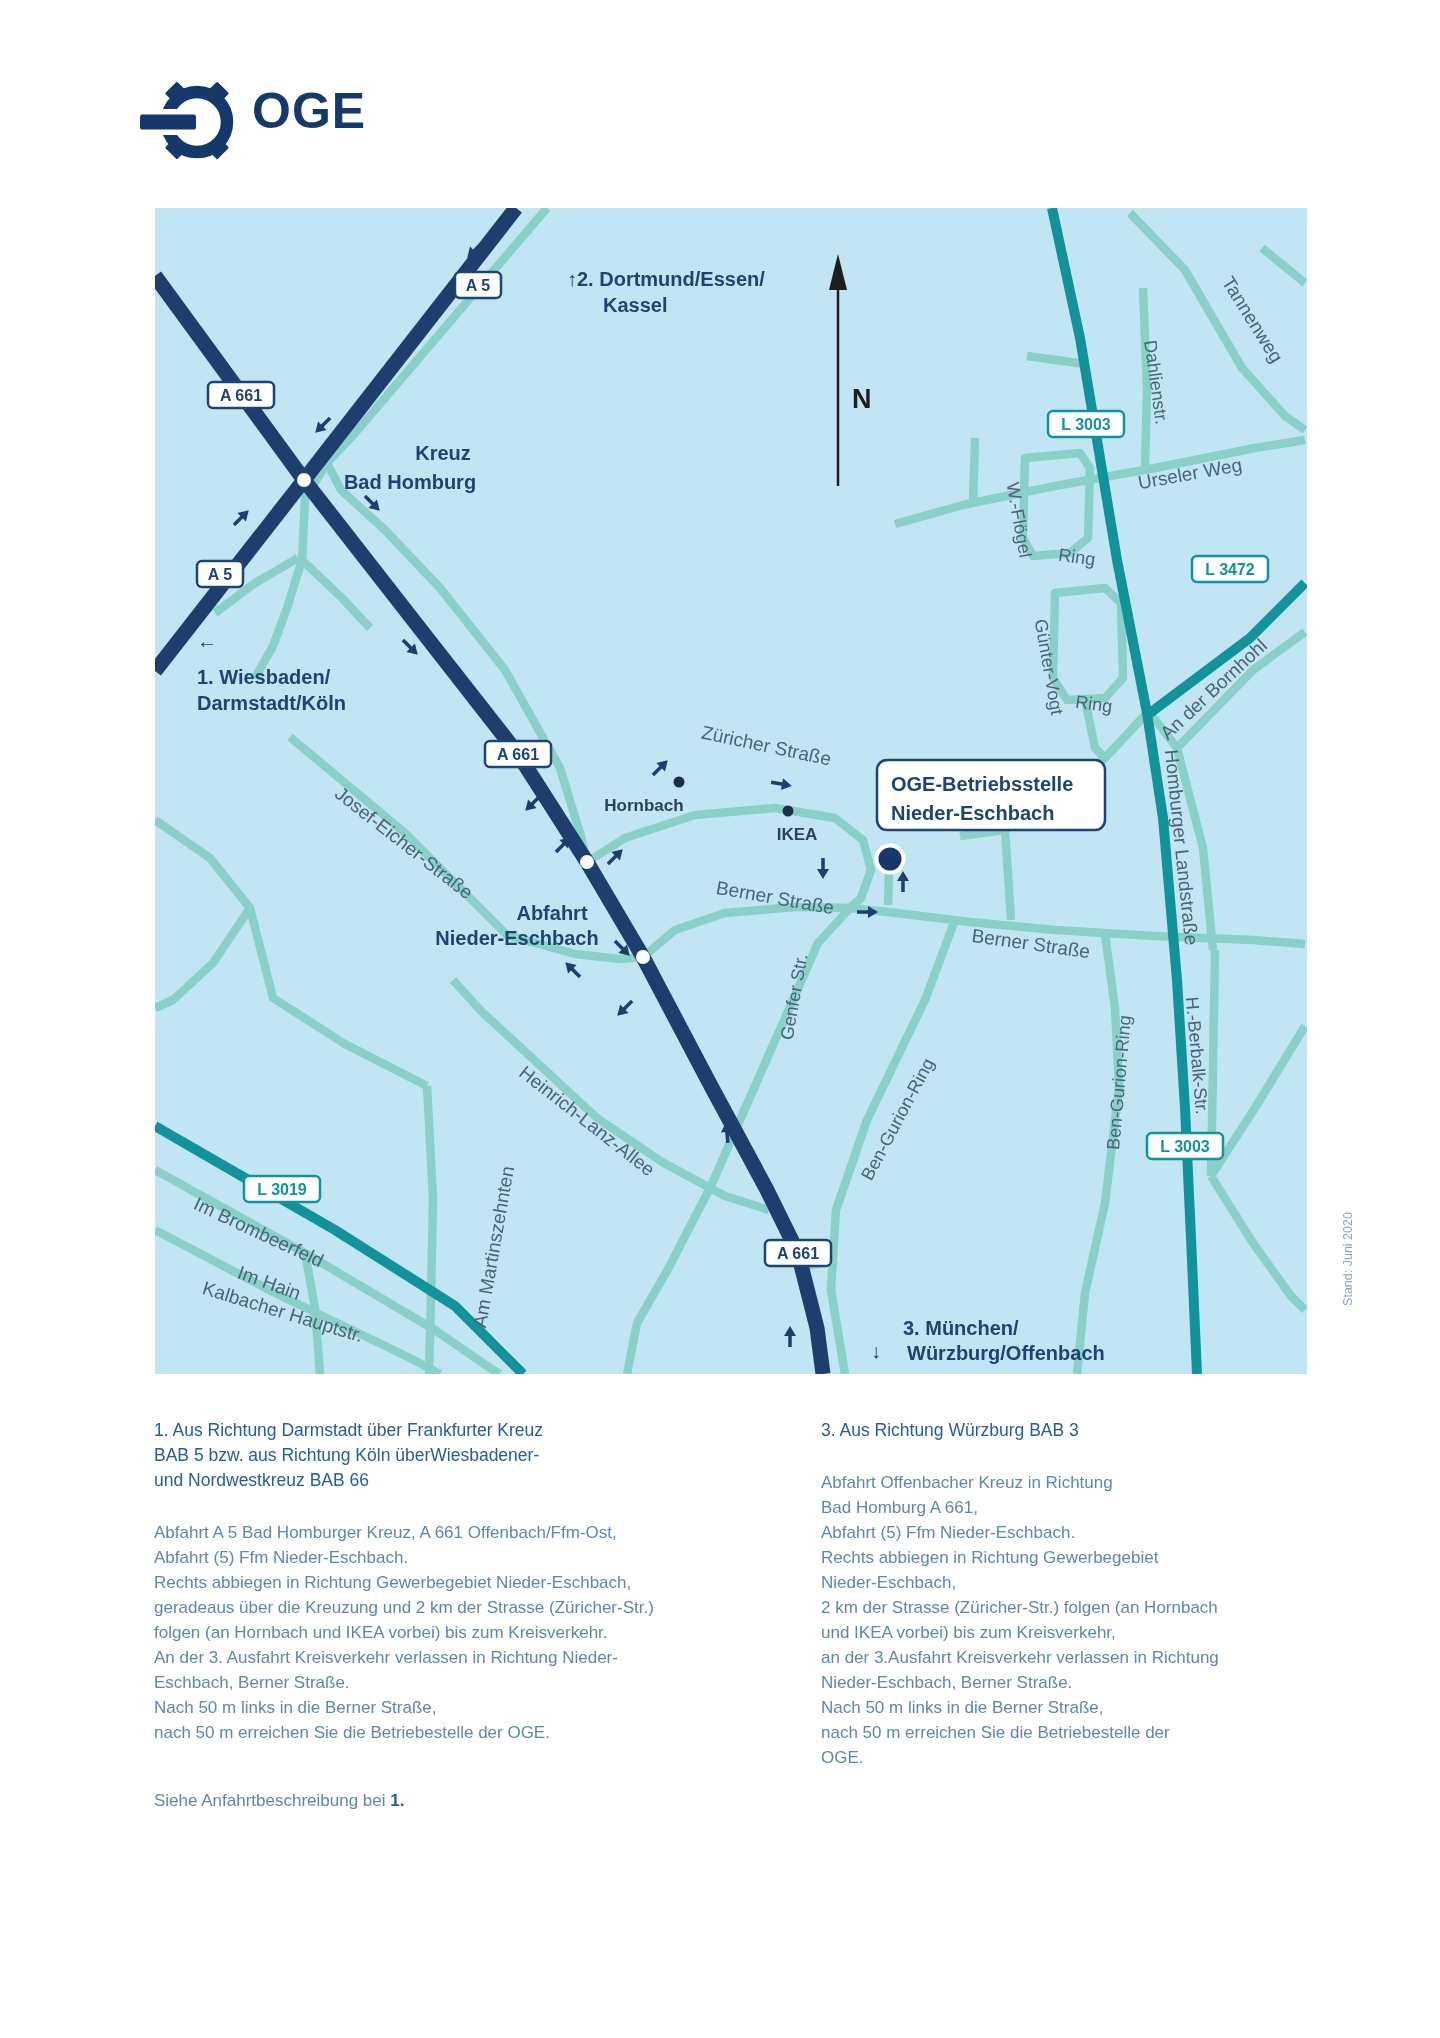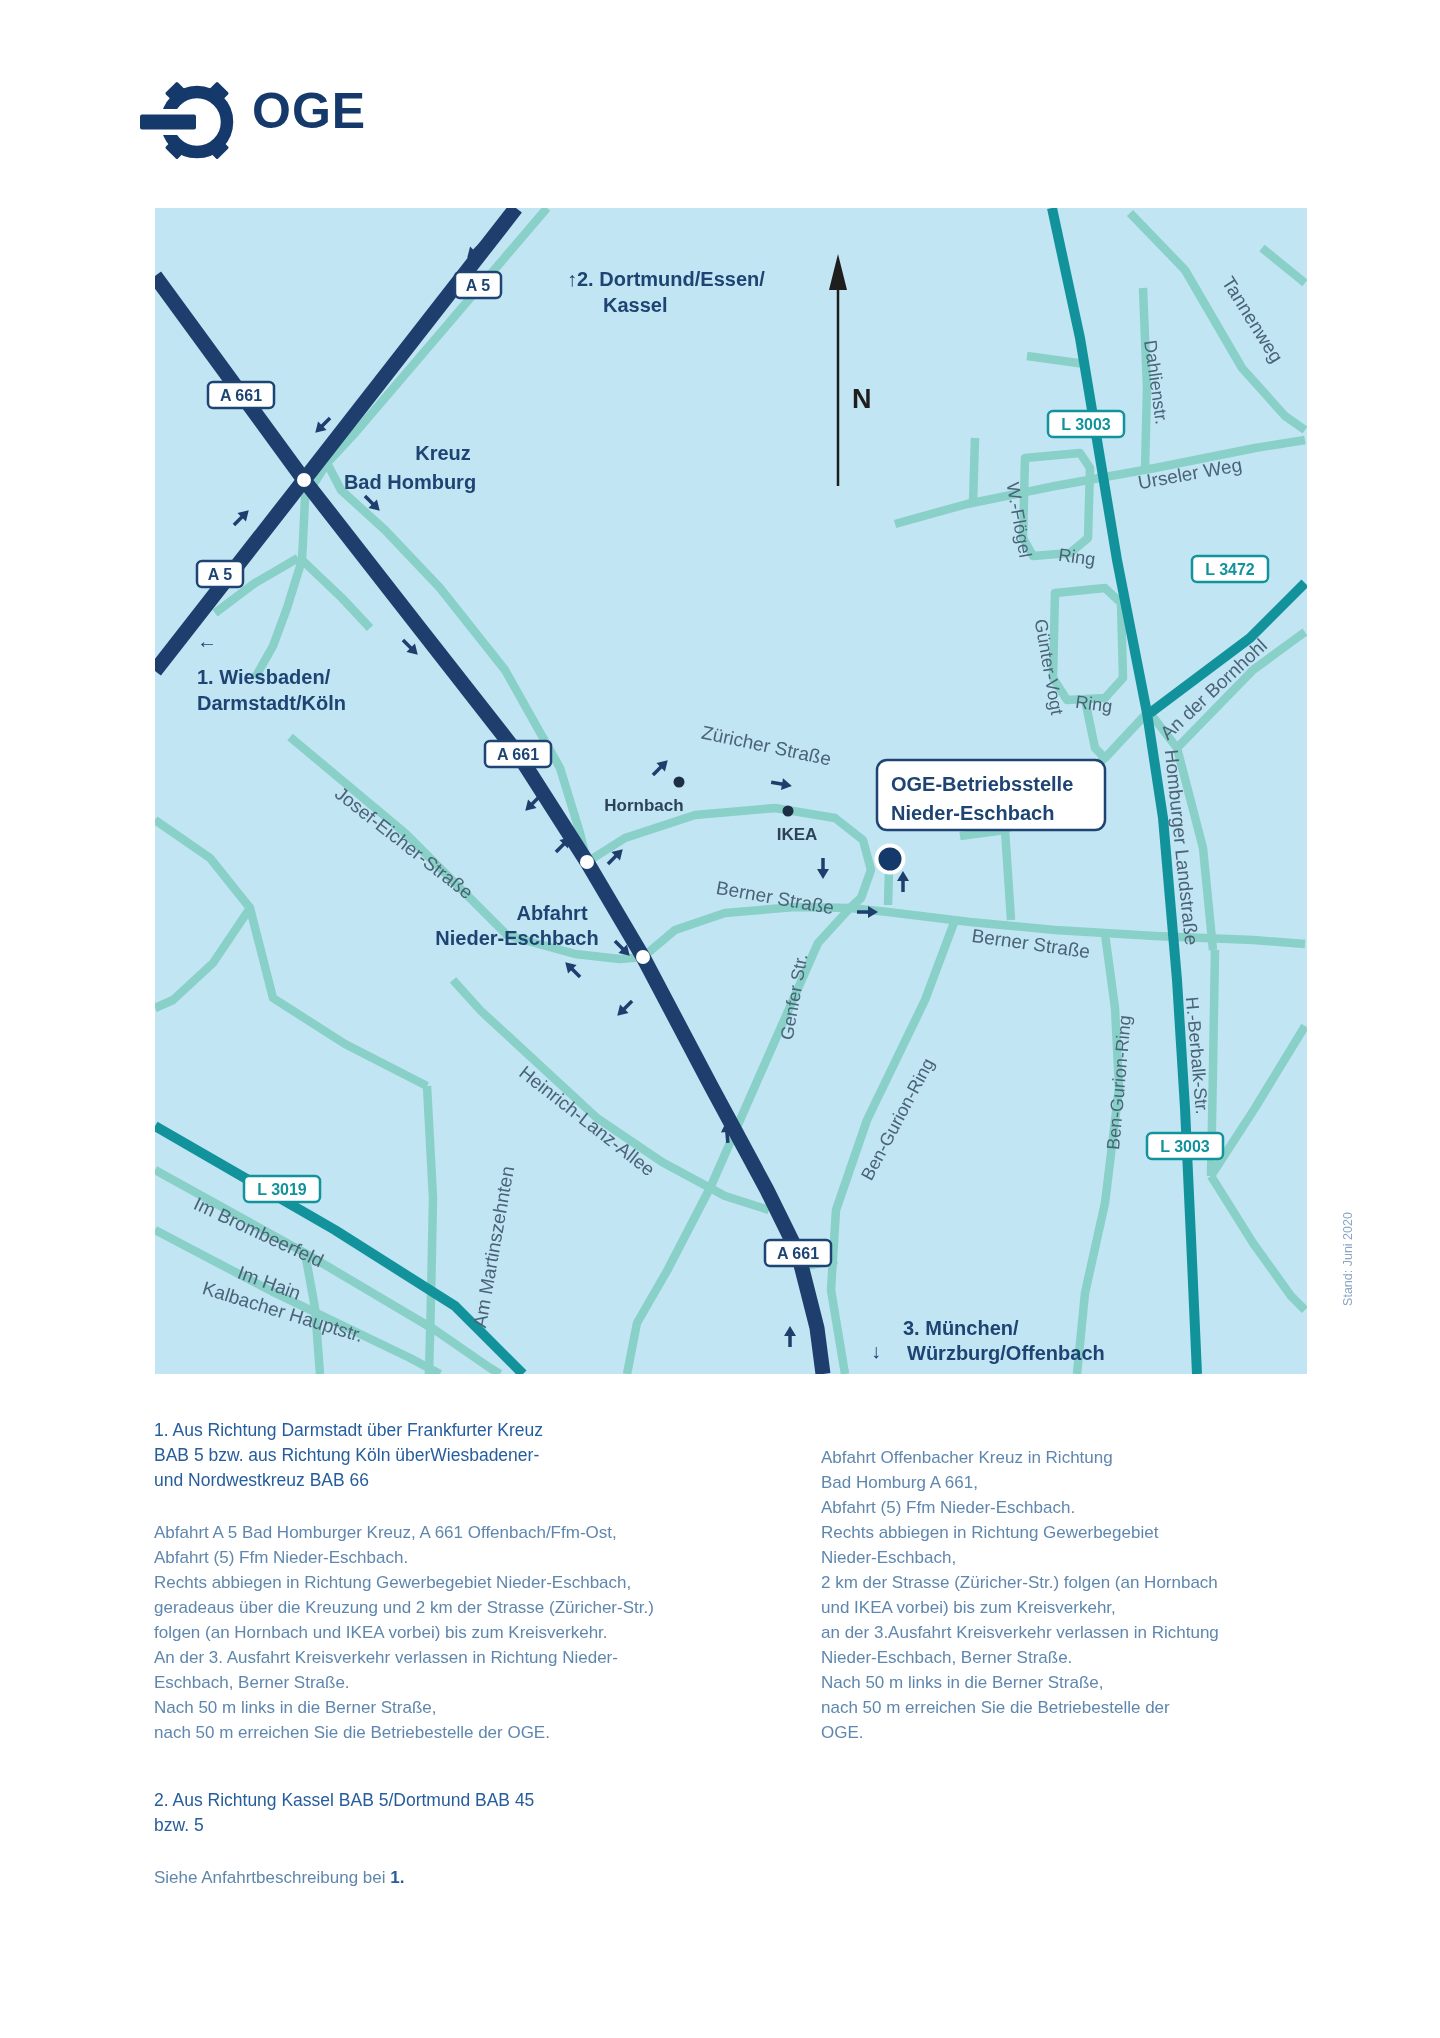--- a/index.html
+++ b/index.html
@@ -266,23 +266,23 @@
     </svg>
 
   <div class="stand">Stand: Juni 2020</div>
 
   <div class="col" id="col1">
       <div class="sec">
         <div class="sec-h">1. Aus Richtung Darmstadt über Frankfurter Kreuz<br>BAB 5 bzw. aus Richtung Köln überWiesbadener-<br>und Nordwestkreuz BAB 66</div>
         <div class="sec-b">Abfahrt A 5 Bad Homburger Kreuz, A 661 Offenbach/Ffm-Ost,<br>Abfahrt (5) Ffm Nieder-Eschbach.<br>Rechts abbiegen in Richtung Gewerbegebiet Nieder-Eschbach,<br>geradeaus über die Kreuzung und 2 km der Strasse (Züricher-Str.)<br>folgen (an Hornbach und IKEA vorbei) bis zum Kreisverkehr.<br>An der 3. Ausfahrt Kreisverkehr verlassen in Richtung Nieder-<br>Eschbach, Berner Straße.<br>Nach 50 m links in die Berner Straße,<br>nach 50 m erreichen Sie die Betriebestelle der OGE.</div>
       </div>
       <div class="sec">
-        <div class="sec-h">2. Aus Richtung Kassel BAB 5/Dortmund BAB 45<br>bzw. 5</div>
         <div class="sec-b">Siehe Anfahrtbeschreibung bei <b>1.</b></div>
       </div>
     </div>
   <div class="col" id="col2">
       <div class="sec">
+        <div class="sec-h">3. Aus Richtung Würzburg BAB 3</div>
         <div class="sec-b">Abfahrt Offenbacher Kreuz in Richtung<br>Bad Homburg A 661,<br>Abfahrt (5) Ffm Nieder-Eschbach.<br>Rechts abbiegen in Richtung Gewerbegebiet<br>Nieder-Eschbach,<br>2 km der Strasse (Züricher-Str.) folgen (an Hornbach<br>und IKEA vorbei) bis zum Kreisverkehr,<br>an der 3.Ausfahrt Kreisverkehr verlassen in Richtung<br>Nieder-Eschbach, Berner Straße.<br>Nach 50 m links in die Berner Straße,<br>nach 50 m erreichen Sie die Betriebestelle der<br>OGE.</div>
       </div>
     </div>
 
 </div>
 
 </body></html>

